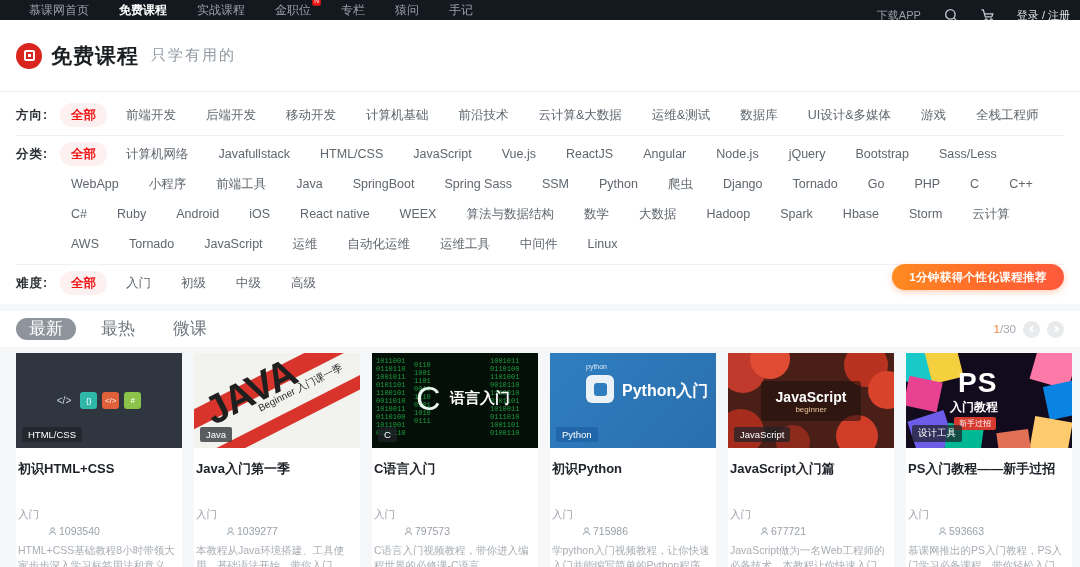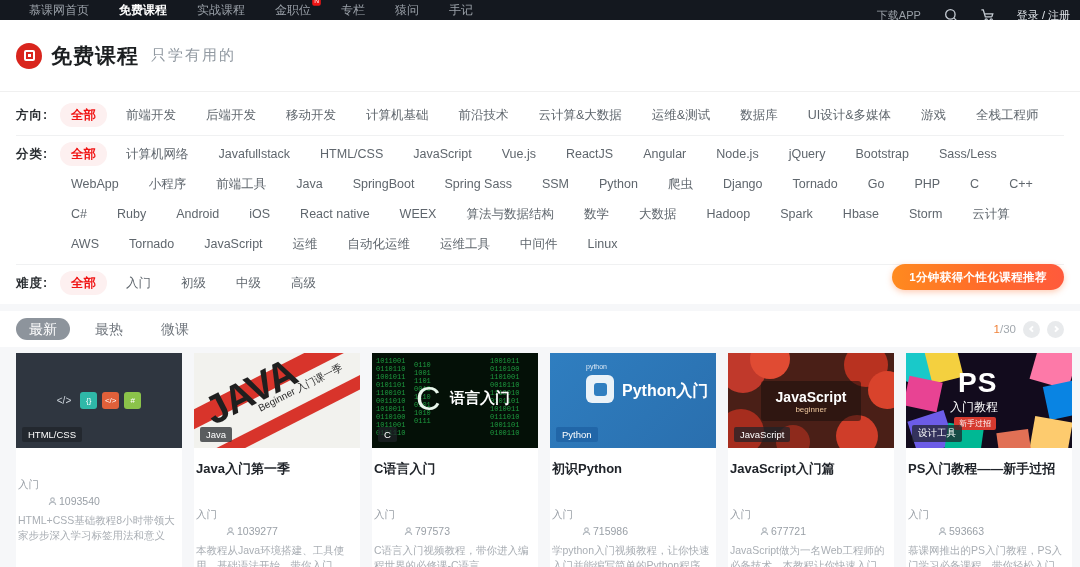--- a/index.html
+++ b/index.html
@@ -121,21 +121,21 @@
     box-shadow: 0 2px 6px rgba(255,110,40,.35);
   }
 
   
   .sortbar {
     margin-top: 7px; background: #fff;
     height: 36px; display: flex; align-items: center;
     padding: 0 16px; position: relative;
   }
   .tab {
-    font-size: 14px; color: #72787f;
+    font-size: 17px; color: #72787f;
     padding: 0 13px; height: 22px; line-height: 22px;
     border-radius: 11px; margin-right: 12px; cursor: pointer;
   }
   .tab.active { background: #8d949c; color: #fff; }
   .pager { position: absolute; right: 16px; display: flex; align-items: center; gap: 7px; }
   .pager-txt { font-size: 11.5px; color: #a2a8ae; }
   .pager-txt b { color: #f0833a; font-weight: normal; }
   .pg-btn {
     width: 17px; height: 17px; border-radius: 50%;
     background: #e8eaec; display: flex; align-items: center; justify-content: center; cursor: pointer;
@@ -208,21 +208,21 @@
     position:absolute; left: 33px; top: 28px; width: 100px; height: 40px;
     background: rgba(25,15,12,.55); border-radius: 3px;
     display:flex; flex-direction:column; align-items:center; justify-content:center;
   }
   .t-js .panel .a { color: #fff; font-size: 14px; font-weight: bold; }
   .t-js .panel .b { color: #f0c9a0; font-size: 8px; }
 
   .t-ps { background: #120b1d; position: relative; overflow:hidden; }
   .t-ps .cf { position:absolute; }
   .t-ps .psbig { position:absolute; left: 52px; top: 14px; font-size: 28px; color:#fff; font-weight: bold; letter-spacing:1px; }
-  .t-ps .pscn { position:absolute; left: 44px; top: 46px; font-size: 12px; color:#fff; font-weight: normal; }
+  .t-ps .pscn { position:absolute; left: 44px; top: 46px; font-size: 12px; color:#fff; font-weight: bold; }
   .t-ps .psbar {
     position:absolute; left: 48px; top: 64px; background:#d63a2f; color:#fff;
     font-size: 8px; padding: 1px 5px; border-radius: 2px;
   }
 </style>
 </head>
 <body>
 
 <div class="topnav">
   <div class="topnav-left">
@@ -398,20 +398,21 @@
   <div class="card">
     <div class="thumb t-html">
       <div class="row">
         <span class="code">&lt;/&gt;</span>
         <span class="sq" style="background:#2fb8a8">{}</span>
         <span class="sq" style="background:#e0603a">&lt;/&gt;</span>
         <span class="sq" style="background:#8bc34a">#</span>
       </div>
       <span class="tag">HTML/CSS</span>
     </div>
+    <div class="card-title">初识HTML+CSS</div>
     <div class="card-meta">
       <span class="lvl">入门</span>
       <span class="learners">
         <svg width="9" height="9" viewBox="0 0 10 10">
             <circle cx="5" cy="3" r="2"></circle>
             <path d="M1.5 9c0-2 1.6-3.2 3.5-3.2S8.5 7 8.5 9"></path>
           </svg>
         <span>1093540</span>
       </span>
     </div>

